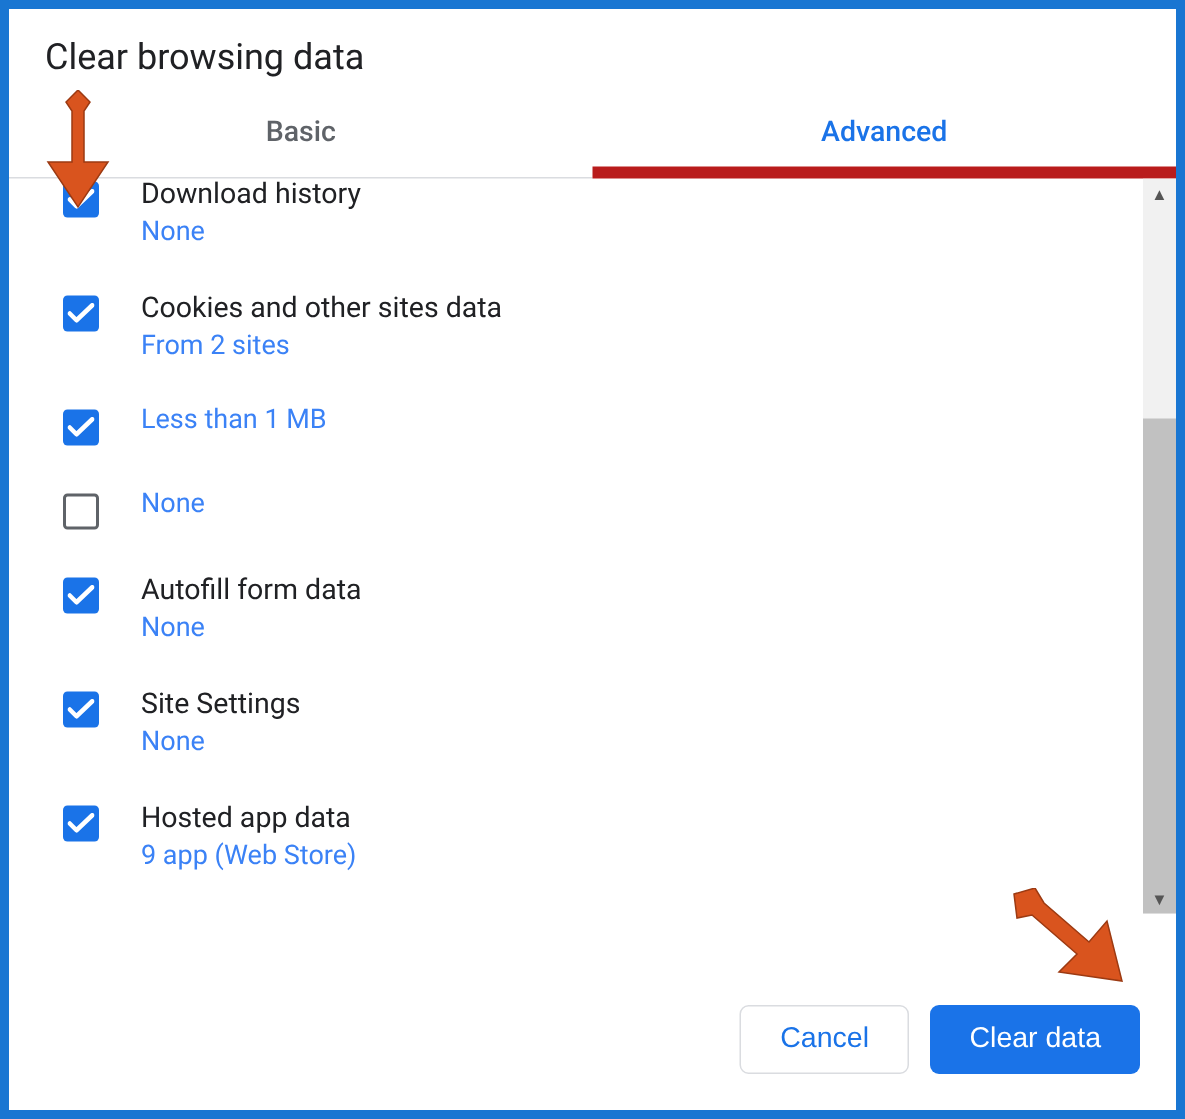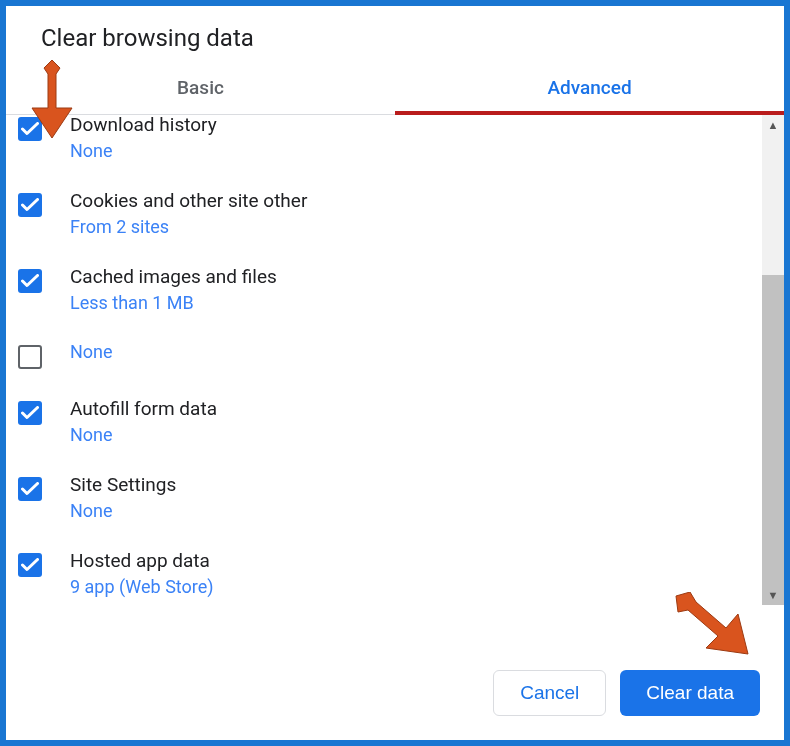--- a/index.html
+++ b/index.html
@@ -17,59 +17,59 @@
     .dialog-frame {
       width: 790px;
       height: 746px;
       border: 6px solid #1976D2;
       background: #fff;
       position: relative;
     }
     .dialog-title {
       font-size: 24px;
       color: #202124;
-      padding: 18px 0 24px 35px;
+      padding: 18px 0 24px 24px;
       font-weight: 400;
     }
     .tabs {
       display: flex;
       width: 100%;
     }
     .tab {
       flex: 1;
       text-align: center;
       font-size: 19px;
       font-weight: 500;
       padding-bottom: 14px;
       cursor: pointer;
       color: #5f6368;
       border-bottom: 1px solid #dadce0;
     }
     .tab.active {
       color: #1a73e8;
-      border-bottom: 4px solid #b91c1c;
+      border-bottom: 8px solid #b91c1c;
       padding-bottom: 12px;
     }
     .content-area {
       position: relative;
       height: 498px;
       overflow: hidden;
     }
     .scroll-pane {
       position: absolute;
       left: 0;
       top: -4px;
       right: 22px;
       height: 498px;
       overflow: hidden;
     }
     .item-row {
       display: flex;
       align-items: flex-start;
-      padding: 14px 0 14px 12px;
+      padding: 14px 0 14px 36px;
     }
     .item-row:first-child {
       padding-top: 2px;
     }
     .checkbox {
       width: 24px;
       height: 24px;
       border-radius: 3px;
       margin-top: 4px;
       margin-right: 28px;
@@ -198,33 +198,32 @@
         </div>
       </div>
 
       <div class="item-row">
         <div class="checkbox checked">
           <svg width="18" height="14" viewBox="0 0 18 14">
               <path d="M1.5 7 L6 11.5 L16.5 1.5" stroke="#fff" stroke-width="3" fill="none" stroke-linecap="round" stroke-linejoin="round"></path>
             </svg>
         </div>
         <div class="item-text">
-          <div class="item-label">Cookies and other site other</div>
+          <div class="item-label">Cookies and other sites data</div>
           <div class="item-sub">From 2 sites</div>
         </div>
       </div>
 
       <div class="item-row">
         <div class="checkbox checked">
           <svg width="18" height="14" viewBox="0 0 18 14">
               <path d="M1.5 7 L6 11.5 L16.5 1.5" stroke="#fff" stroke-width="3" fill="none" stroke-linecap="round" stroke-linejoin="round"></path>
             </svg>
         </div>
         <div class="item-text">
-          <div class="item-label">Cached images and files</div>
           <div class="item-sub">Less than 1 MB</div>
         </div>
       </div>
 
       <div class="item-row">
         <div class="checkbox unchecked"></div>
         <div class="item-text">
           <div class="item-sub">None</div>
         </div>
       </div>

